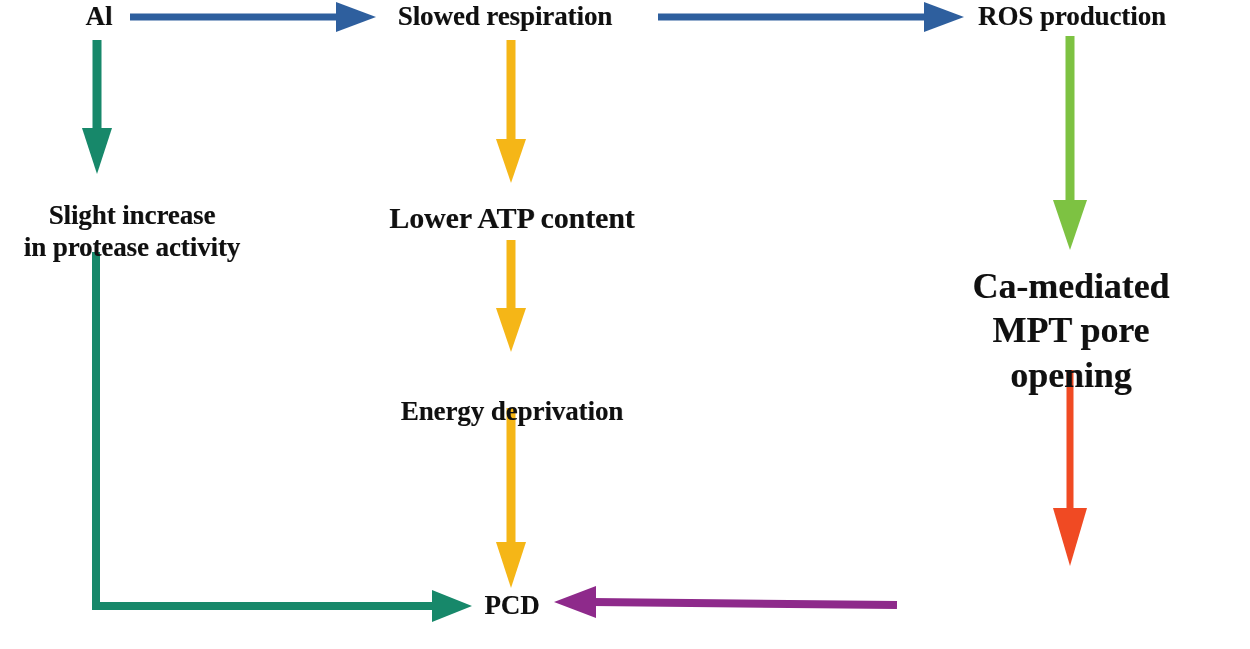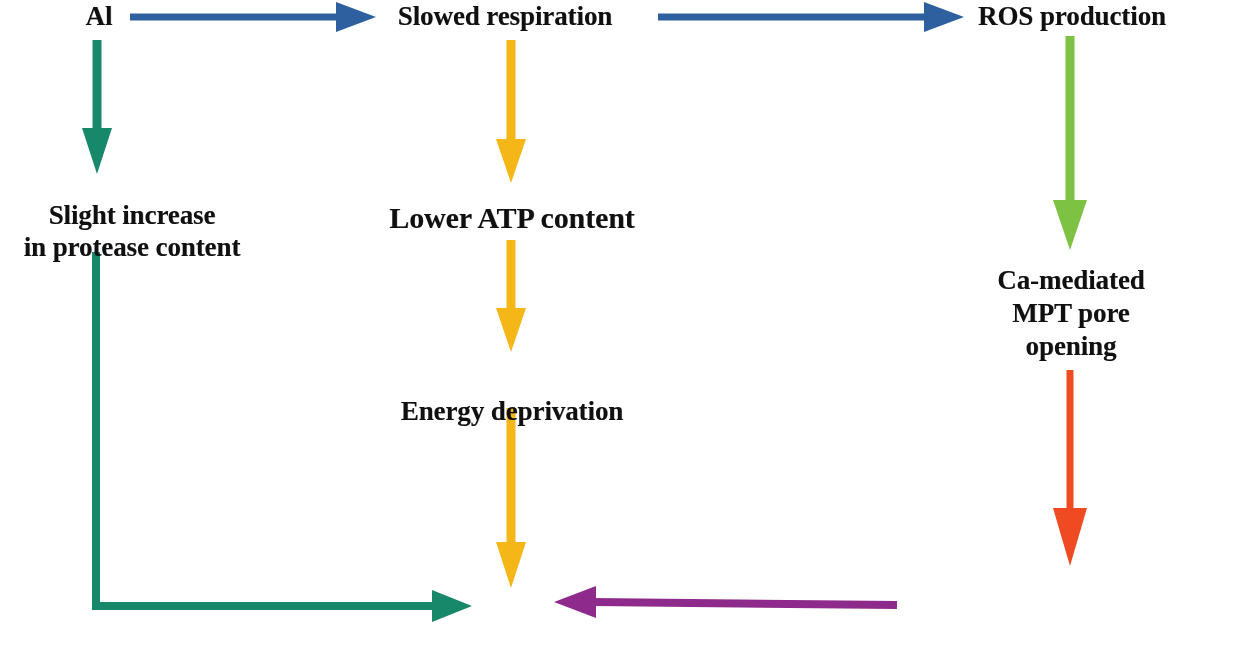--- a/index.html
+++ b/index.html
@@ -107,34 +107,37 @@
   <div class="node-label" style="left:355px; top:2px; width:300px; font-size:27px;">
     <span class="ln">Slowed respiration</span>
   </div>
 
   <div class="node-label" style="left:932px; top:2px; width:280px; font-size:27px;">
     <span class="ln">ROS production</span>
   </div>
 
   <div class="node-label" style="left:2px; top:200px; width:260px; font-size:27px; line-height:1.18;">
     <span class="ln">Slight increase</span>
-    <span class="ln">in protease content</span>
+    <span class="ln">in protease activity</span>
   </div>
 
   <div class="node-label" style="left:372px; top:202px; width:280px; font-size:30px;">
     <span class="ln">Lower ATP content</span>
   </div>
 
-  <div class="node-label" style="left:951px; top:264px; width:240px; font-size:27px; line-height:1.23;">
+  <div class="node-label" style="left:951px; top:264px; width:240px; font-size:36px; line-height:1.23;">
     <span class="ln">Ca-mediated</span>
     <span class="ln">MPT pore</span>
     <span class="ln">opening</span>
   </div>
 
   <div class="node-label" style="left:372px; top:370px; width:280px; font-size:27px;margin-top:27px;">
     <span class="ln">Energy deprivation</span>
   </div>
 
+  <div class="node-label" style="left:452px; top:591px; width:120px; font-size:27px;">
+    <span class="ln">PCD</span>
+  </div>
 
   <div class="node-label" style="left:925px; top:577px; width:300px; font-size:27px; line-height:1.2;">
   </div>
 
 </div>
 
 </body></html>

